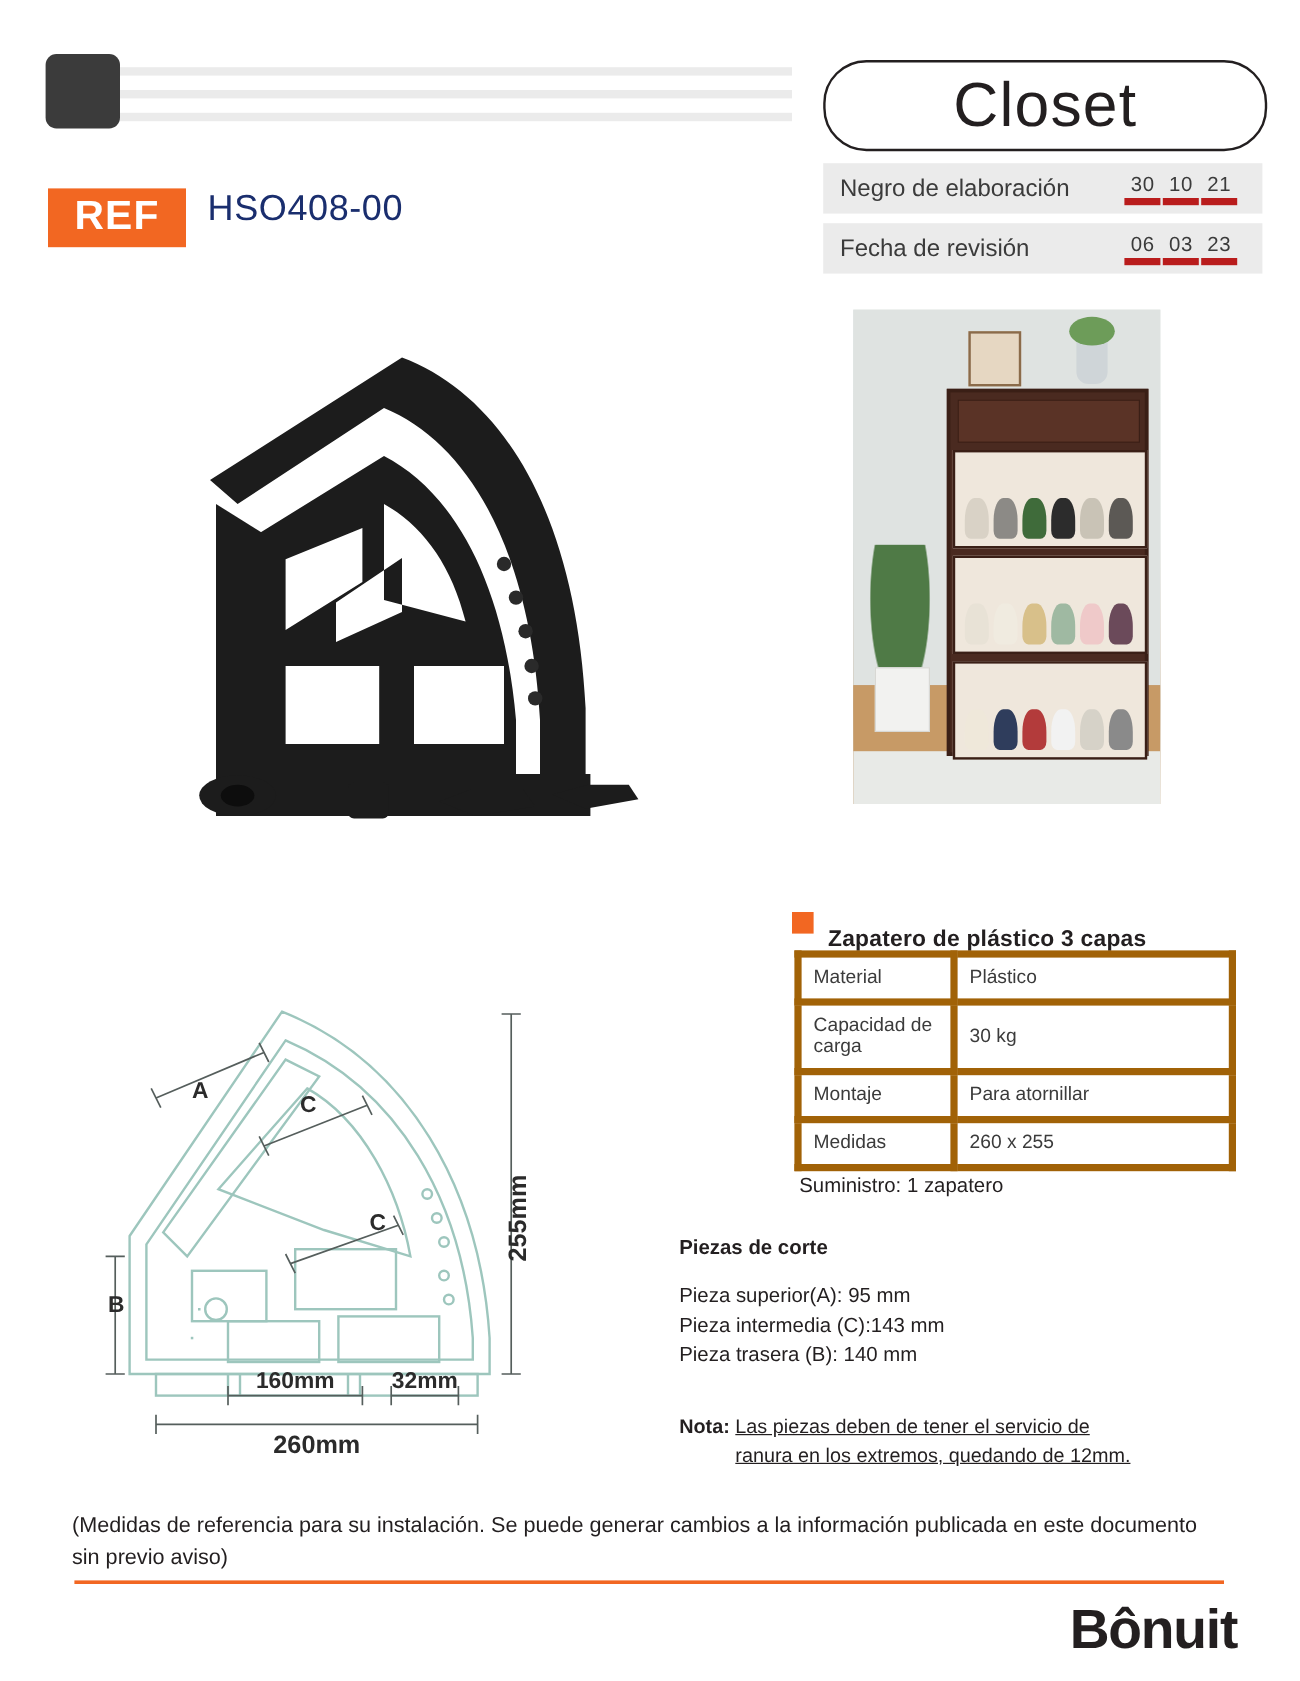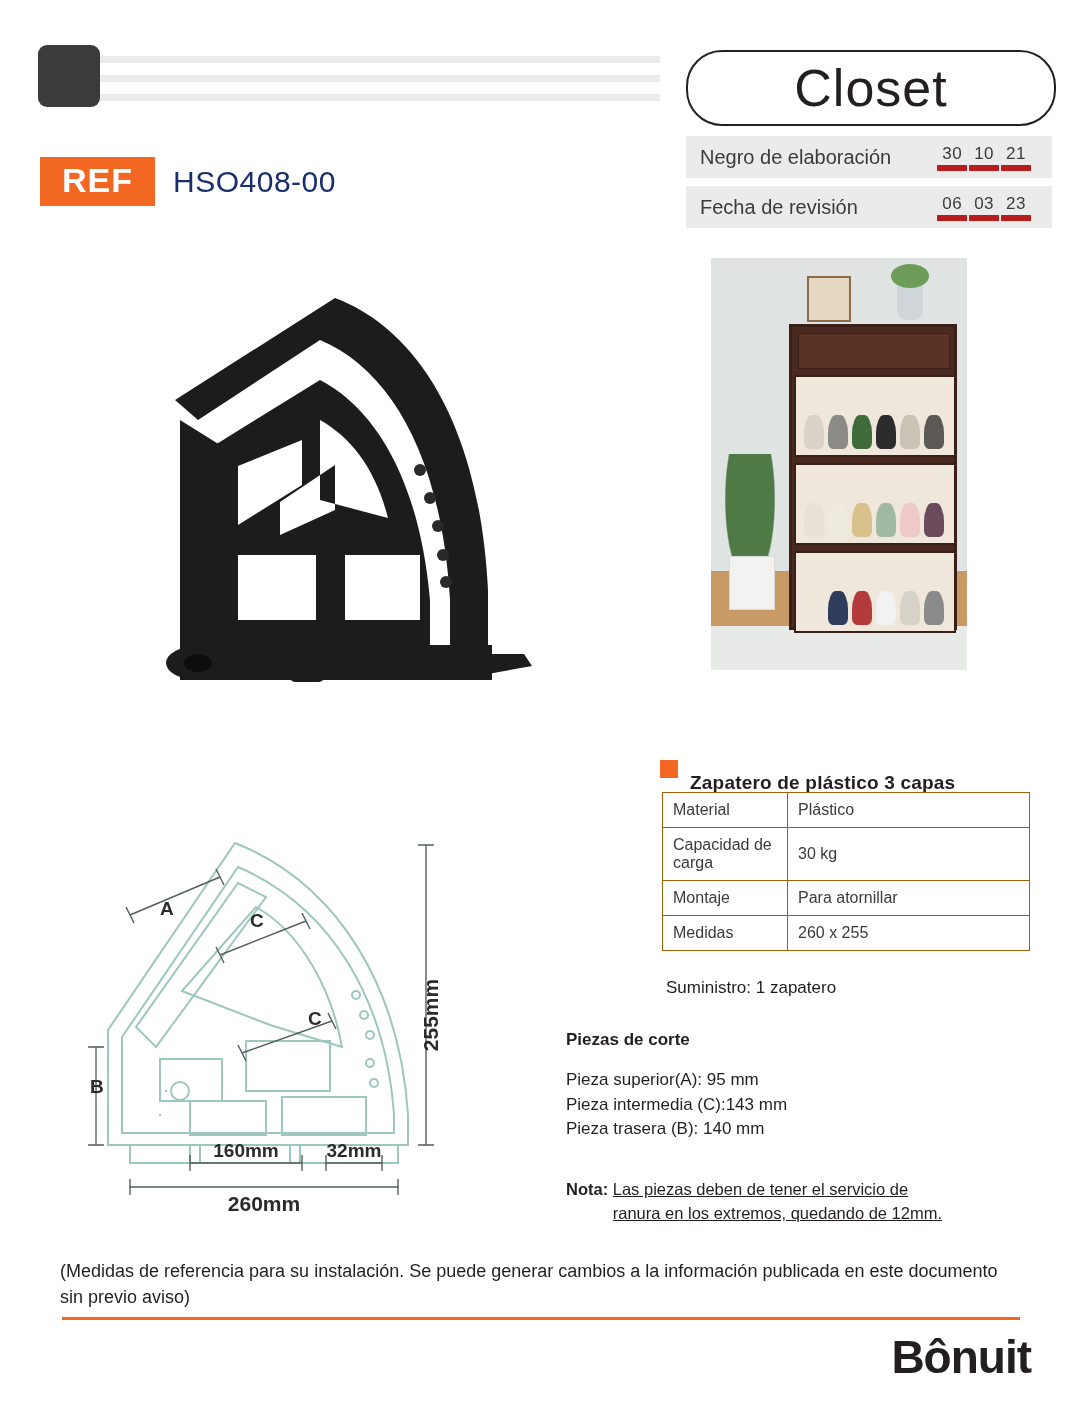--- a/index.html
+++ b/index.html
@@ -52,21 +52,20 @@
   .closet-box span {
     font-size: 52px;
     letter-spacing: 1px;
     font-weight: 400;
   }
 
   .ref-block {
     position: absolute;
     left: 40px; top: 157px;
     display: flex;
-    align-items: center;
   }
   .ref-tag {
     background: #f26722;
     color: #ffffff;
     font-size: 34px;
     font-weight: bold;
     padding: 4px 22px 6px 22px;
     letter-spacing: 1px;
   }
   .ref-code {
@@ -214,21 +213,21 @@
 
   table.spec {
     position: absolute;
     left: 662px; top: 792px;
     width: 368px;
     border-collapse: collapse;
     font-size: 16px;
     color: #3b3b3b;
   }
   table.spec td {
-    border: 1px solid #a16207;
+    border: 6px solid #a16207;
     padding: 8px 10px;
     vertical-align: middle;
   }
   table.spec td.k { width: 104px; }
 
   .supply {
     position: absolute;
     left: 666px; top: 978px;
     font-size: 17px;
     color: #231f20;

